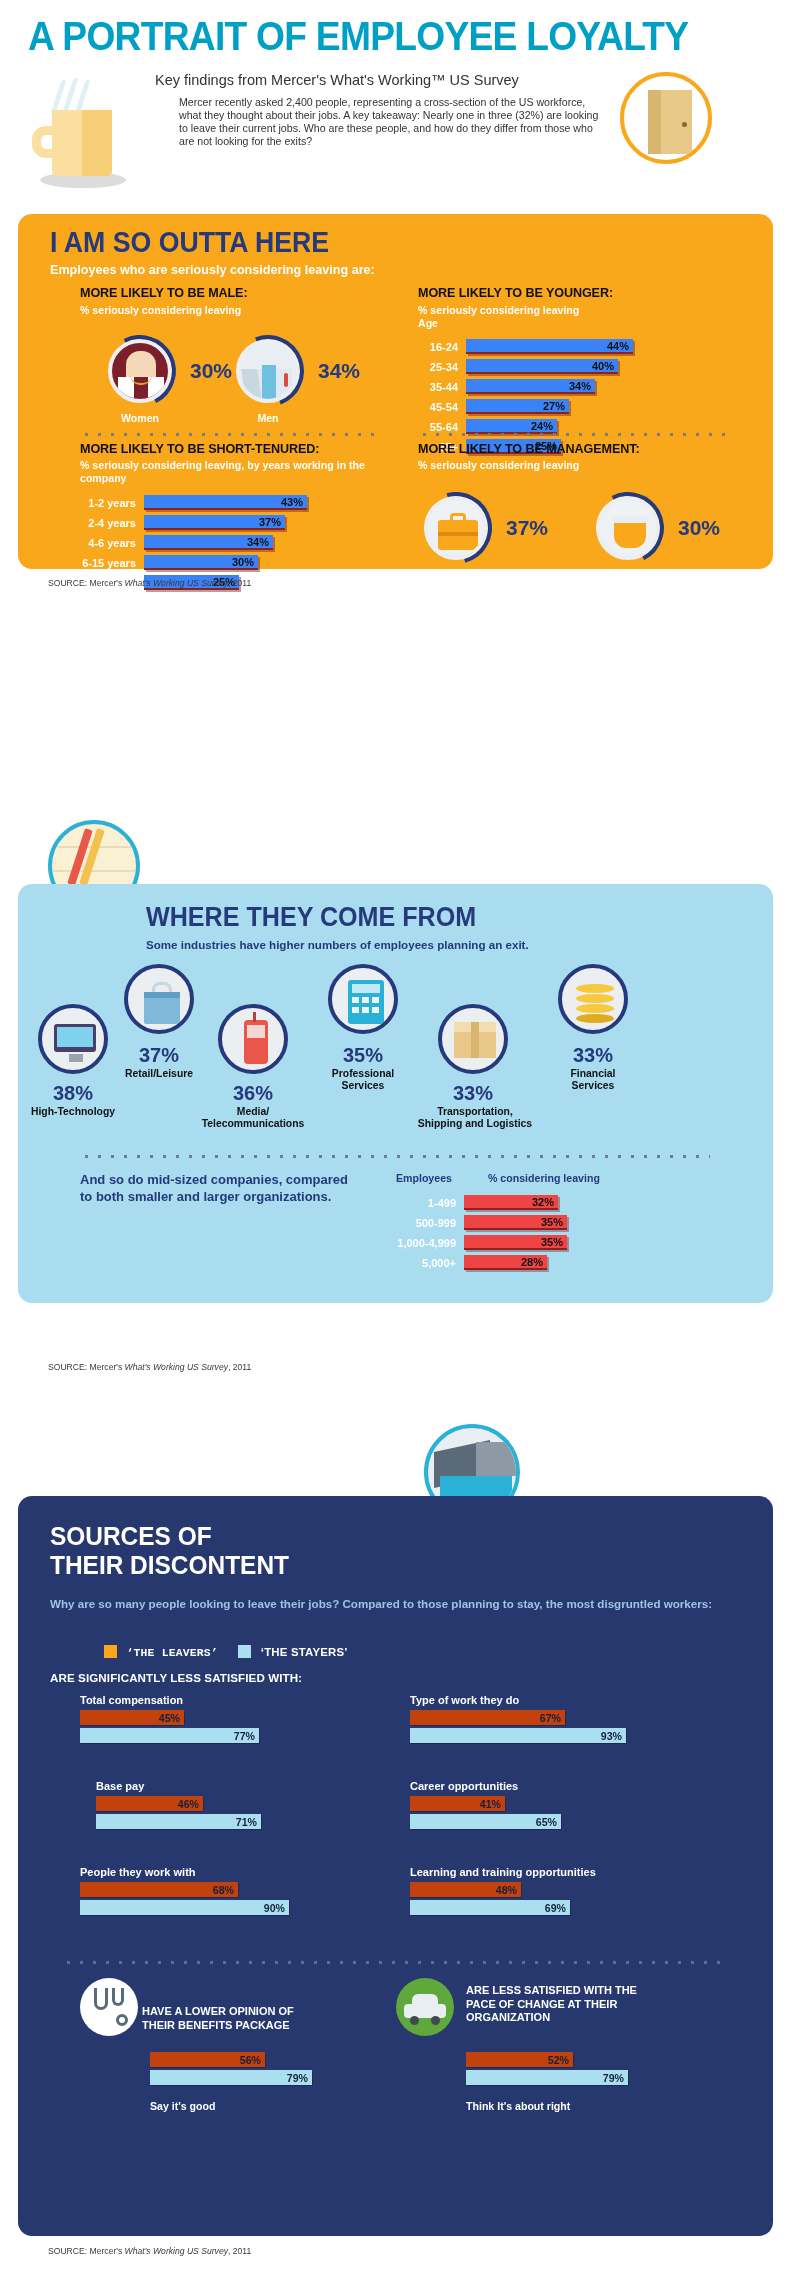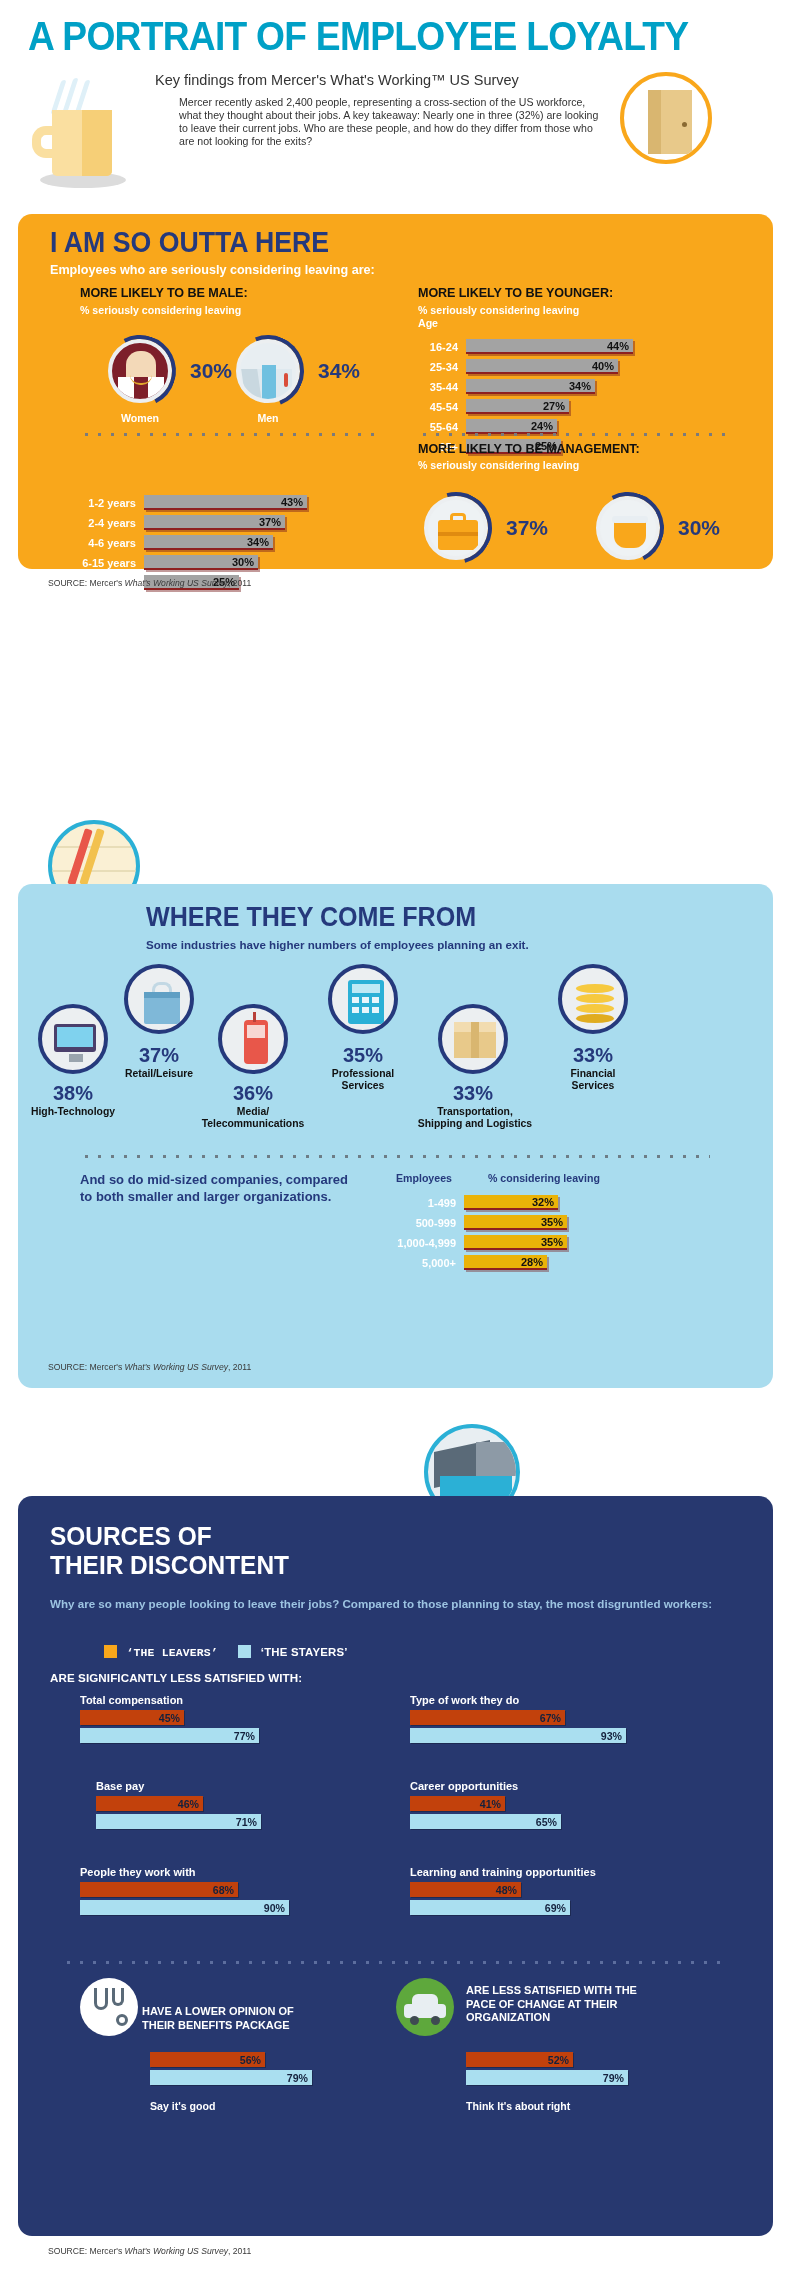--- a/index.html
+++ b/index.html
@@ -40,47 +40,47 @@
               background: #dcdcdc; border-radius: 50%; }
   .steam { position: absolute; background: #dff0f8; width: 5px; height: 34px; border-radius: 3px;
            transform: skewX(-18deg); }
 
   
   .circ-badge { position: absolute; border-radius: 50%; overflow: hidden; }
 
   
   .panel { position: absolute; border-radius: 14px; }
   #panel-orange { left: 18px; top: 214px; width: 755px; height: 355px; background: #f9a71b; }
-  #panel-blue   { left: 18px; top: 884px; width: 755px; height: 504px; background: #a9dcee; }
+  #panel-blue   { left: 18px; top: 884px; width: 755px; height: 419px; background: #a9dcee; }
   #panel-navy   { left: 18px; top: 1496px; width: 755px; height: 740px; background: #27386f; }
 
   .source-line { position: absolute; font-size: 8.6px; color: #3a3a3a; }
   .source-line i { font-style: italic; }
 
   
   #orange-title { position: absolute; left: 32px; top: 12px; font-size: 29px; font-weight: bold;
                   color: #25397c; transform: scaleX(0.92); transform-origin: left center; }
   #orange-sub { position: absolute; left: 32px; top: 49px; font-size: 12.6px; font-weight: bold; color: #ffffff; }
 
   .col-head { font-size: 12.6px; font-weight: bold; color: #111111; letter-spacing: -0.1px; }
   .col-subhead { font-size: 10.6px; font-weight: bold; color: #ffffff; line-height: 13px; }
 
   
   .barrow { display: flex; align-items: center; height: 17px; margin-bottom: 3px; }
   .barrow .lbl { font-size: 11px; font-weight: bold; color: #ffffff; text-align: right; padding-right: 8px; }
   .bar {
-    height: 15px; background: #a3a3a3; border-bottom: 2px solid #8e2020;
+    height: 15px; background: #3b82f6; border-bottom: 2px solid #8e2020;
     box-shadow: 2px 2px 0 rgba(120,30,30,0.45);
     position: relative; display: flex; align-items: center; justify-content: flex-end;
   }
   .bar .val { font-size: 11px; font-weight: bold; color: #111111; padding-right: 4px; }
 
   
   .bar-orange {
-    height: 15px; background: #eab308; border-bottom: 2px solid #8e2020;
+    height: 15px; background: #ef4444; border-bottom: 2px solid #8e2020;
     box-shadow: 2px 2px 0 rgba(120,30,30,0.4);
     position: relative; display: flex; align-items: center; justify-content: flex-end;
   }
   .bar-orange .val { font-size: 11px; font-weight: bold; color: #111111; padding-right: 4px; }
 
   .dotted-rule { position: absolute; height: 5px;
     background-image: radial-gradient(circle, #7b7b7b 1.7px, transparent 2px);
     background-size: 13px 5px; background-repeat: repeat-x; }
   .dotted-rule.lightdots { background-image: radial-gradient(circle, #6d7d86 1.7px, transparent 2px); }
   .dotted-rule.navydots { background-image: radial-gradient(circle, #5d6e9e 1.7px, transparent 2px); }
@@ -227,20 +227,24 @@
         <div class="lbl" style="width: 48px;">65+</div>
         <div class="bar" style="width: 95px;">
           <span class="val">25%</span>
         </div>
       </div>
     </div>
 
   <div class="dotted-rule" style="left:62px; top:218px; width:300px;"></div>
   <div class="dotted-rule" style="left:400px; top:218px; width:310px;"></div>
 
+  <div style="position:absolute; left:62px; top:228px; width:300px;">
+    <div class="col-head">MORE LIKELY TO BE SHORT-TENURED:</div>
+    <div class="col-subhead" style="margin-top:3px;">% seriously considering leaving, by years working in the company</div>
+  </div>
   <div id="tenure-bars" style="position:absolute; left:40px; top:280px; width:320px;">
       <div class="barrow">
         <div class="lbl" style="width: 86px;">1-2 years</div>
         <div class="bar" style="width: 163px;">
           <span class="val">43%</span>
         </div>
       </div>
       <div class="barrow">
         <div class="lbl" style="width: 86px;">2-4 years</div>
         <div class="bar" style="width: 141px;">

